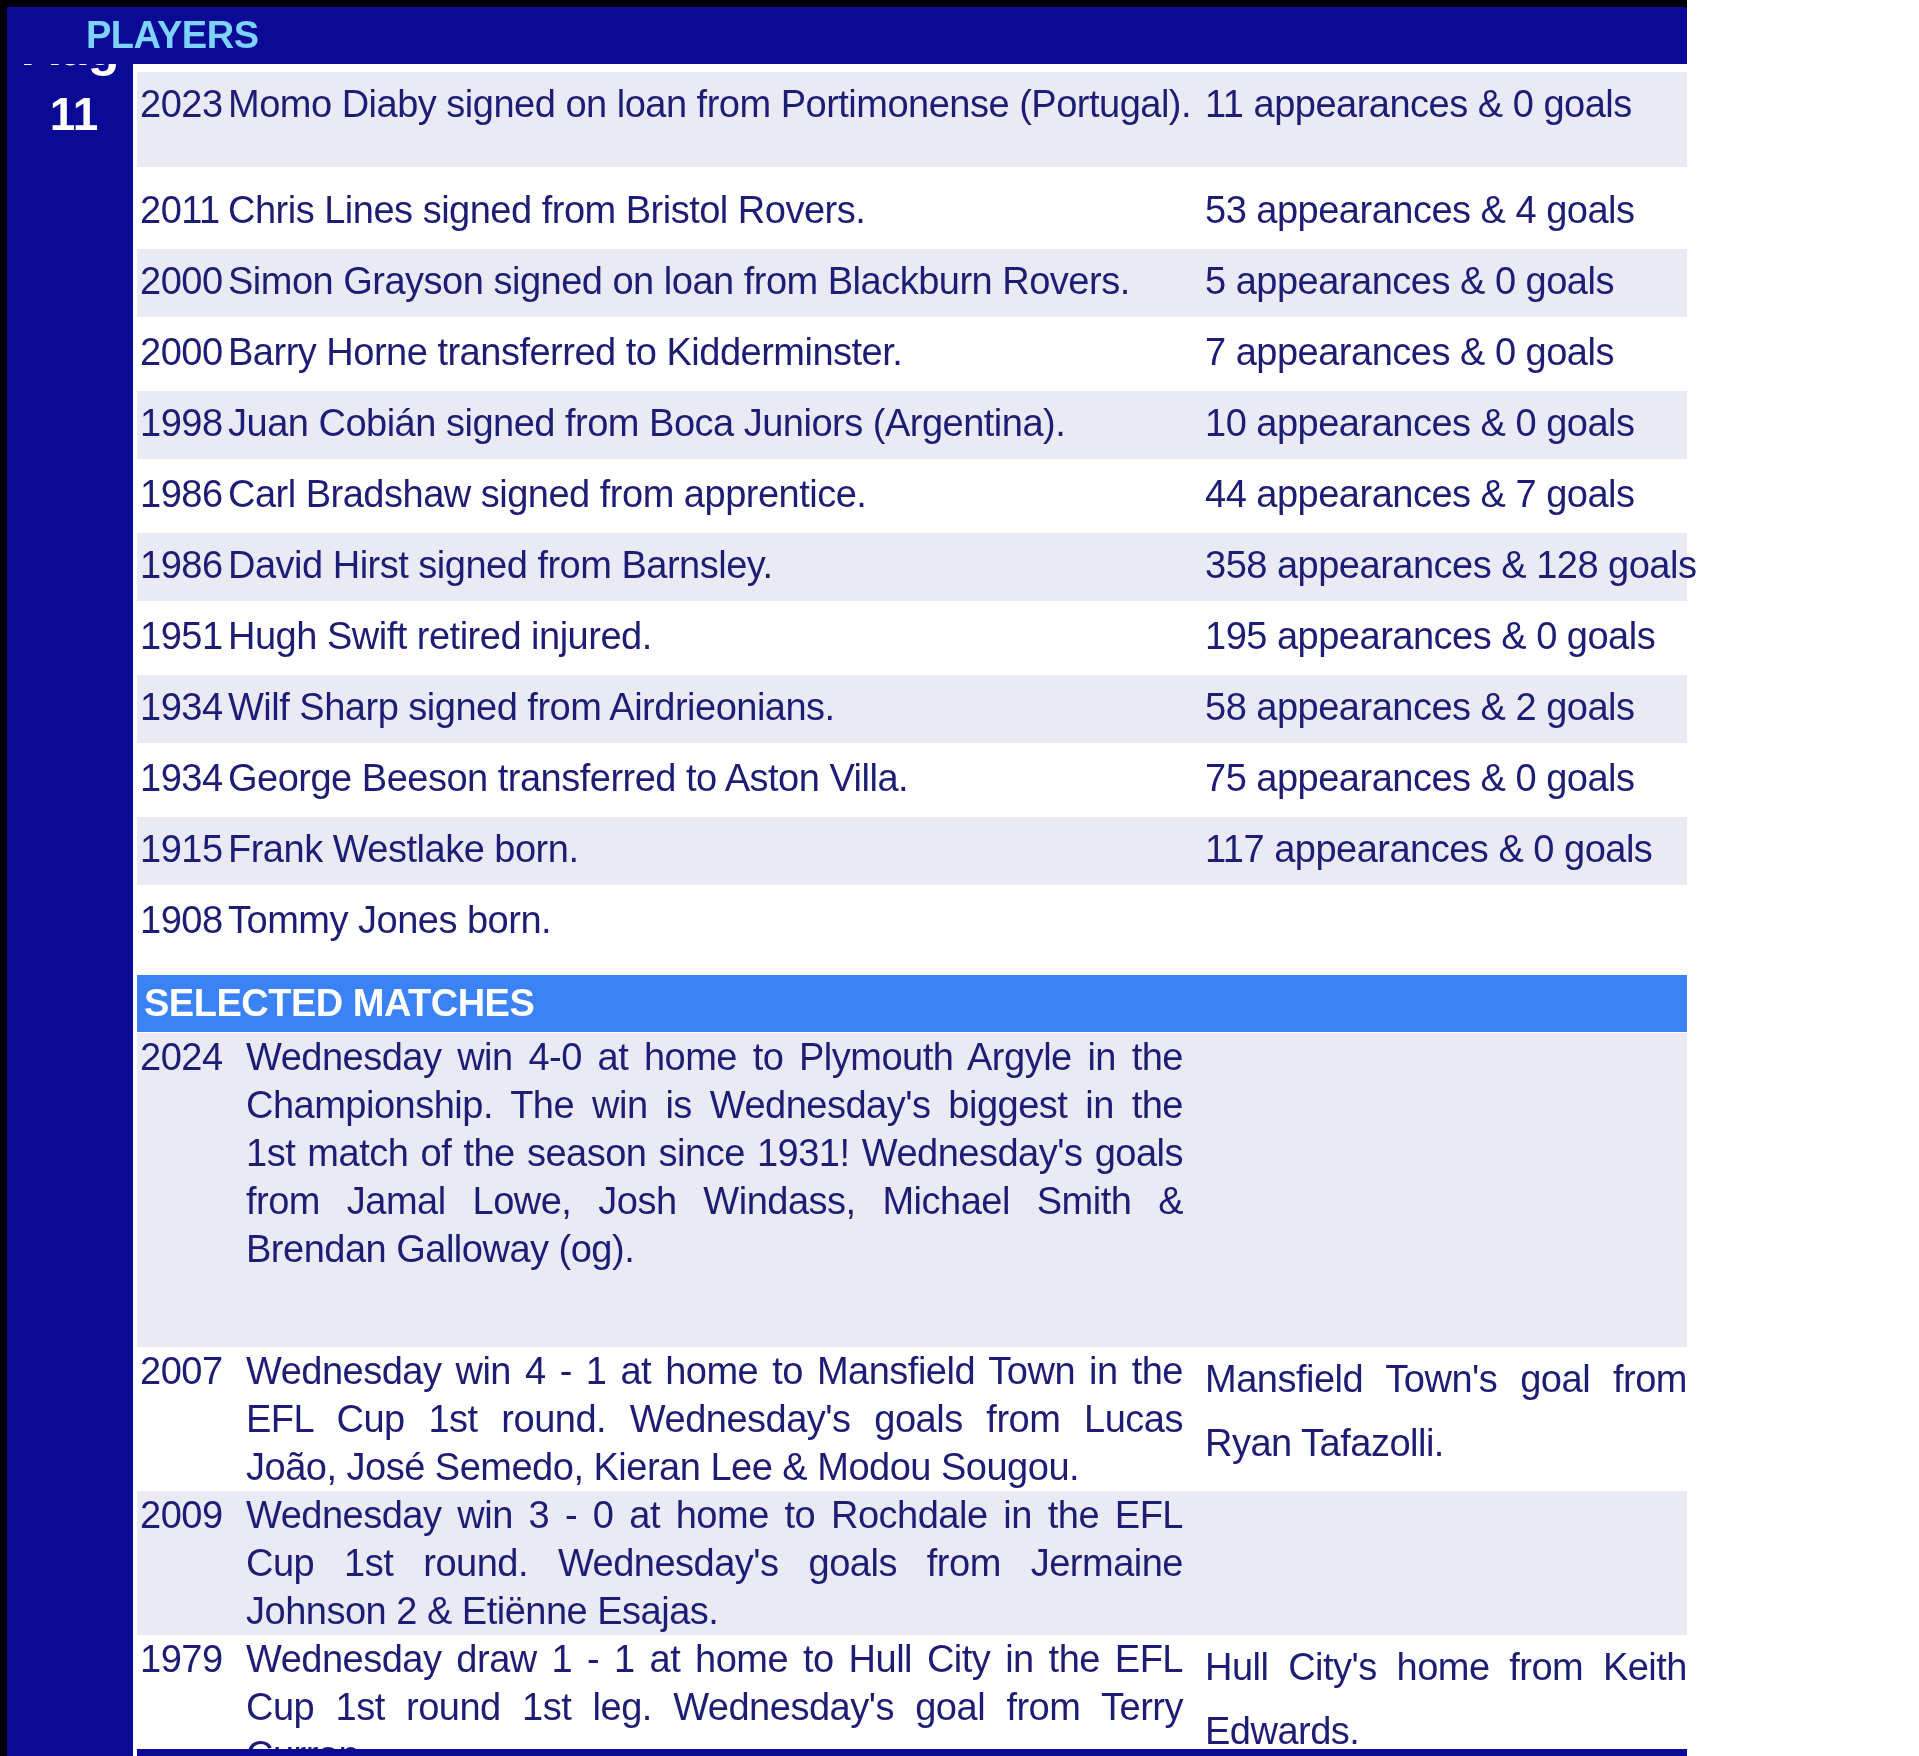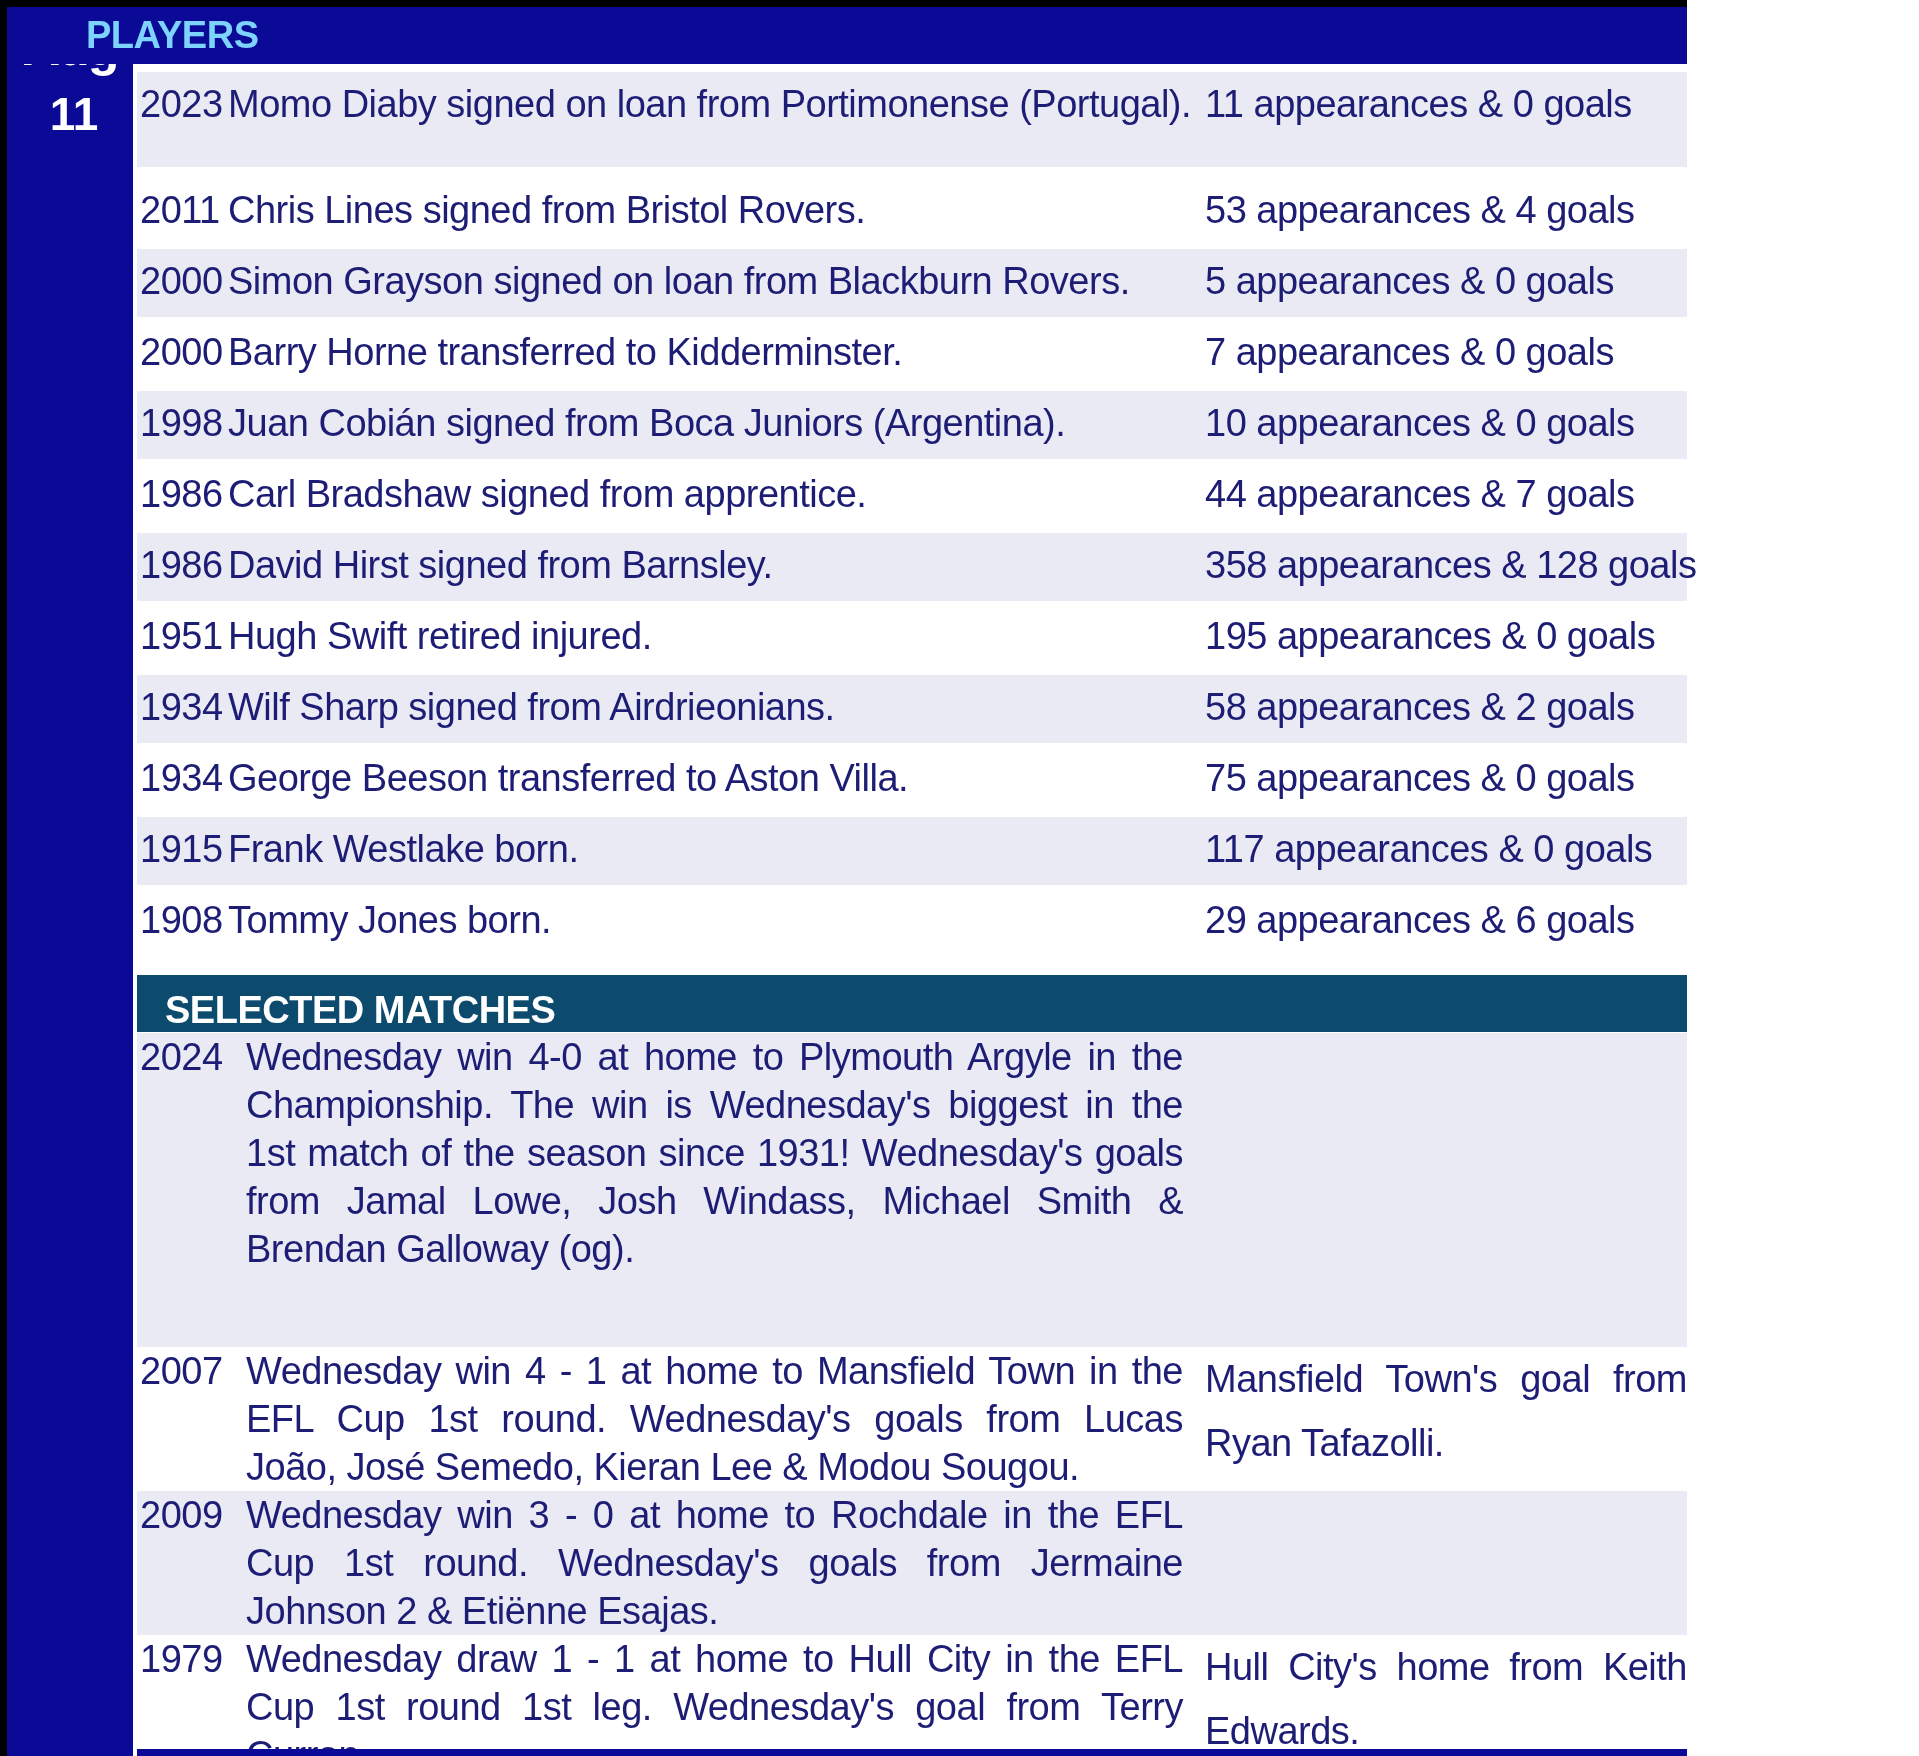--- a/index.html
+++ b/index.html
@@ -34,23 +34,23 @@
   .prow span {
     position:absolute; top:11px; font-size:38px; line-height:1.15;
     letter-spacing:-0.5px; white-space:nowrap;
   }
   .pyear { left:3px; }
   .pdesc { left:91px; }
   .pstat { left:1068px; }
 
   .sel-bar {
     position:absolute; left:137px; top:975px; width:1550px; height:57px;
-    background:#0c4a6e; color:#ffffff; font-weight:bold; font-size:38px;
-    letter-spacing:-0.5px; display:flex; align-items:flex-end;
-    padding-left:28px; box-sizing:border-box;
+    background:#3b82f6; color:#ffffff; font-weight:bold; font-size:38px;
+    letter-spacing:-0.5px; display:flex; align-items:center;
+    padding-left:7px; box-sizing:border-box;
   }
 
   .match-rows { position:absolute; left:137px; top:1033px; width:1550px; }
   .mrow { position:relative; }
   .mrow.lav { background:#eaeaf5; }
   .myear { position:absolute; left:3px; top:0; font-size:38px; line-height:48px; letter-spacing:-0.5px; }
   .mtext {
     margin-left:109px; width:937px; font-size:38px; line-height:48px;
     letter-spacing:-0.5px; text-align:justify;
   }
@@ -133,21 +133,20 @@
       <span class="pstat">75 appearances &amp; 0 goals</span>
     </div>
     <div class="prow lav">
       <span class="pyear">1915</span>
       <span class="pdesc">Frank Westlake born.</span>
       <span class="pstat">117 appearances &amp; 0 goals</span>
     </div>
     <div class="prow">
       <span class="pyear">1908</span>
       <span class="pdesc">Tommy Jones born.</span>
-      <span class="pstat">29 appearances &amp; 6 goals</span>
     </div>
   </div>
 
   <div class="sel-bar">
     <span>SELECTED MATCHES</span>
   </div>
 
   <div class="match-rows">
     <div class="mrow mrow-0 lav">
       <div class="myear">2024</div>

